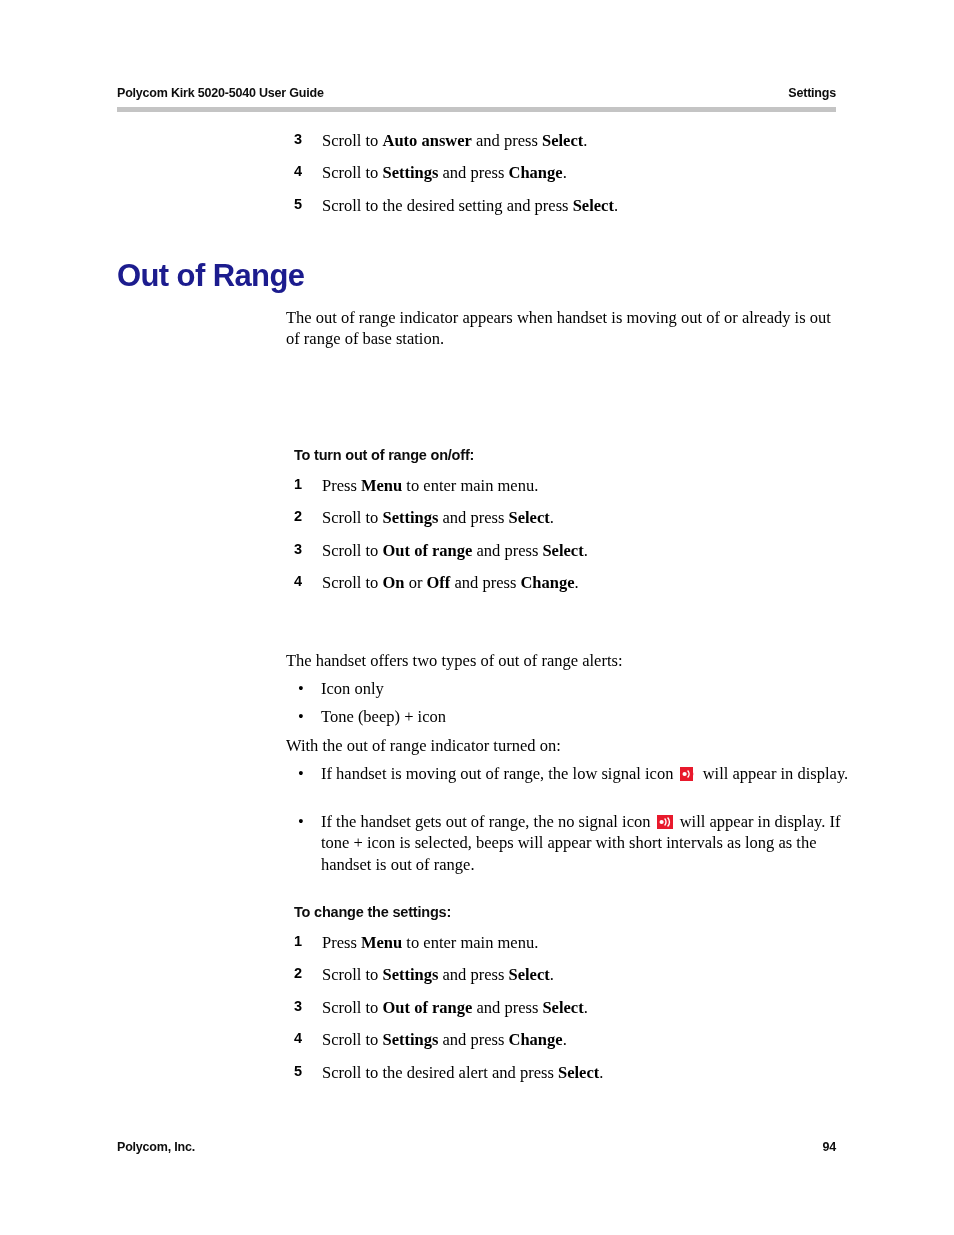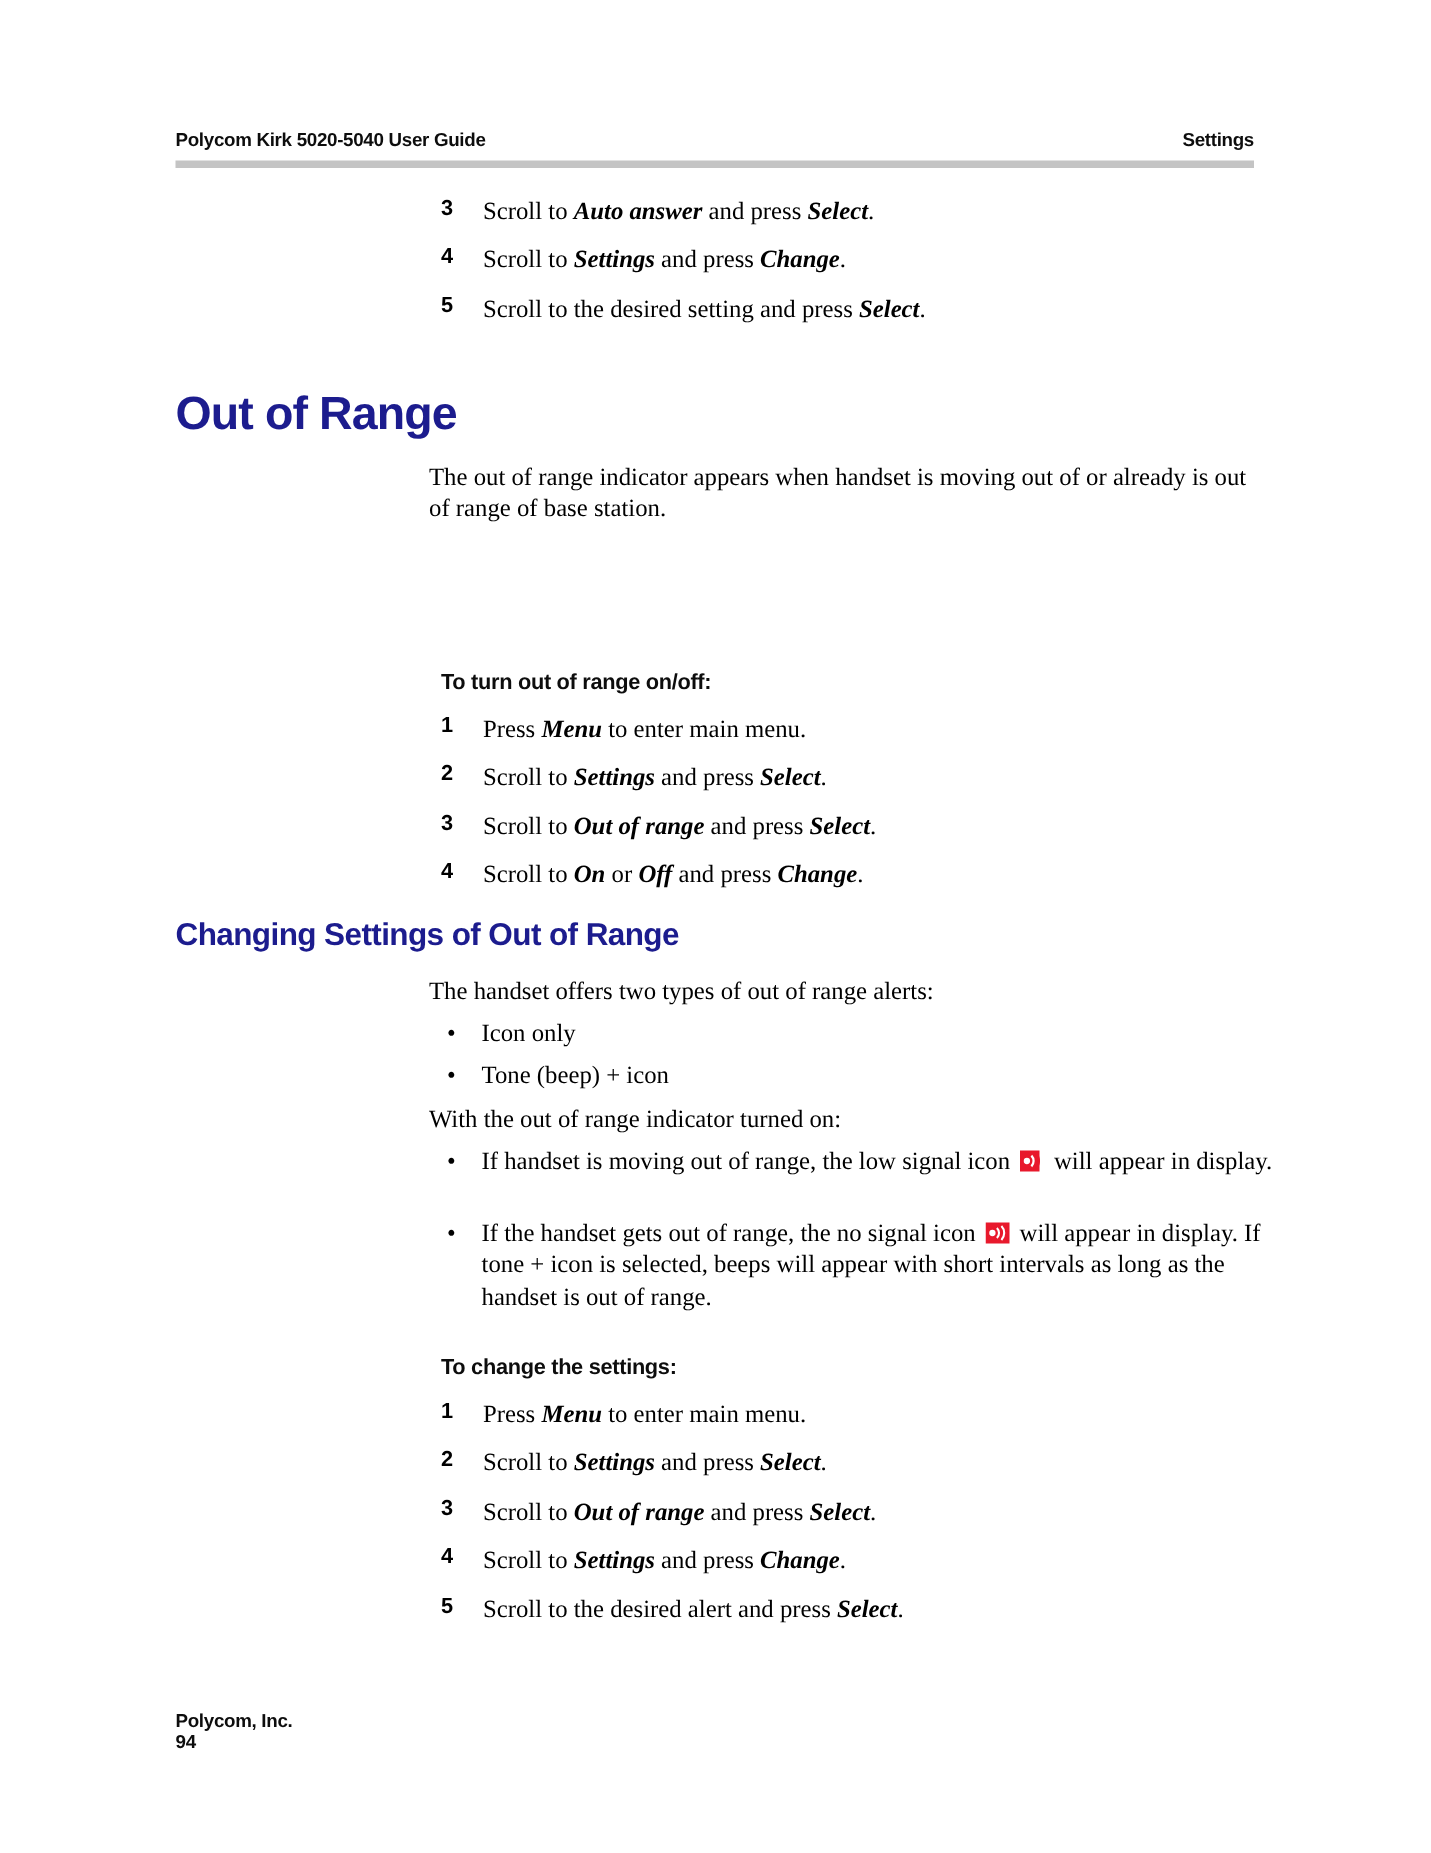--- a/index.html
+++ b/index.html
@@ -142,47 +142,47 @@
     line-height: 1.30;
   }
   .bullet .dot {
     position: absolute;
     left: 4px;
     top: 0;
     font-size: 16.5px;
     line-height: 1.30;
   }
 
-  b, .b { font-weight: bold; font-style: italic; }
+  b, .b { font-weight: bold; }
 
   
   .sig-icon {
     display: inline-block;
     vertical-align: -3px;
     width: 17px;
     height: 16px;
     position: relative;
     margin: 0 2px;
   }
   .sig-icon svg { display: block; }
 
   
   .footer {
     position: absolute;
     left: 117px;
     top: 1140px;
     width: 719px;
     display: flex;
+    justify-content: space-between;
     align-items: baseline;
     font-family: "Liberation Sans", sans-serif;
     font-weight: bold;
     font-size: 12.5px;
     letter-spacing: -0.2px;
     color: #0d0d0d;
-    flex-direction: column;
   }
 </style>
 </head>
 <body>
 
 <div class="page">
 
   <div class="header">
     <span>Polycom Kirk 5020-5040 User Guide</span>
     <span>Settings</span>
@@ -202,21 +202,20 @@
 
   <h3 class="h3" style="top:447px;">To turn out of range on/off:</h3>
 
   <div class="steps" id="oor-steps" style="top:475px;">
       <div class="step"><span class="num">1</span><span class="txt"><span>Press </span><b>Menu</b><span> to enter main menu.</span></span></div>
       <div class="step"><span class="num">2</span><span class="txt"><span>Scroll to </span><b>Settings</b><span> and press </span><b>Select</b><span>.</span></span></div>
       <div class="step"><span class="num">3</span><span class="txt"><span>Scroll to </span><b>Out of range</b><span> and press </span><b>Select</b><span>.</span></span></div>
       <div class="step"><span class="num">4</span><span class="txt"><span>Scroll to </span><b>On</b><span> or </span><b>Off</b><span> and press </span><b>Change</b><span>.</span></span></div>
     </div>
 
-  <h2 class="h2" style="top:612px;">Changing Settings of Out of Range</h2>
 
   <p class="para body-col" style="top:650px;">The handset offers two types of out of range alerts:</p>
 
   <div id="alert-types">
       <div class="bullet" style="left: 294px; top: 678px; width: 545px;"><span class="dot">•</span><span>Icon only</span></div>
       <div class="bullet" style="left: 294px; top: 706px; width: 545px;"><span class="dot">•</span><span>Tone (beep) + icon</span></div>
     </div>
 
   <p class="para body-col" style="top:735px;">With the out of range indicator turned on:</p>
 

